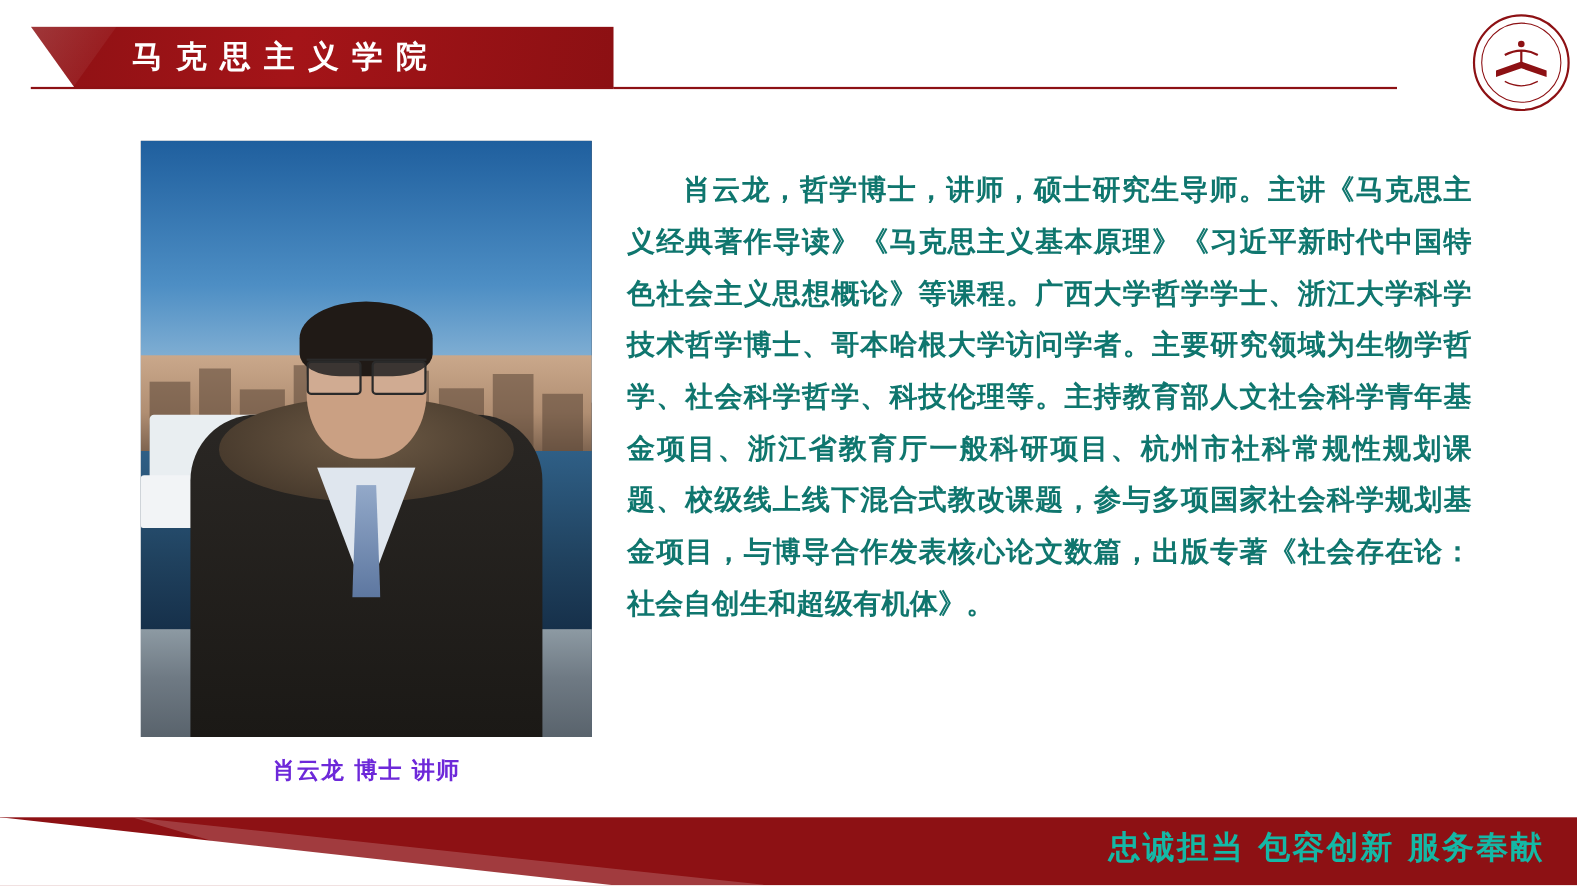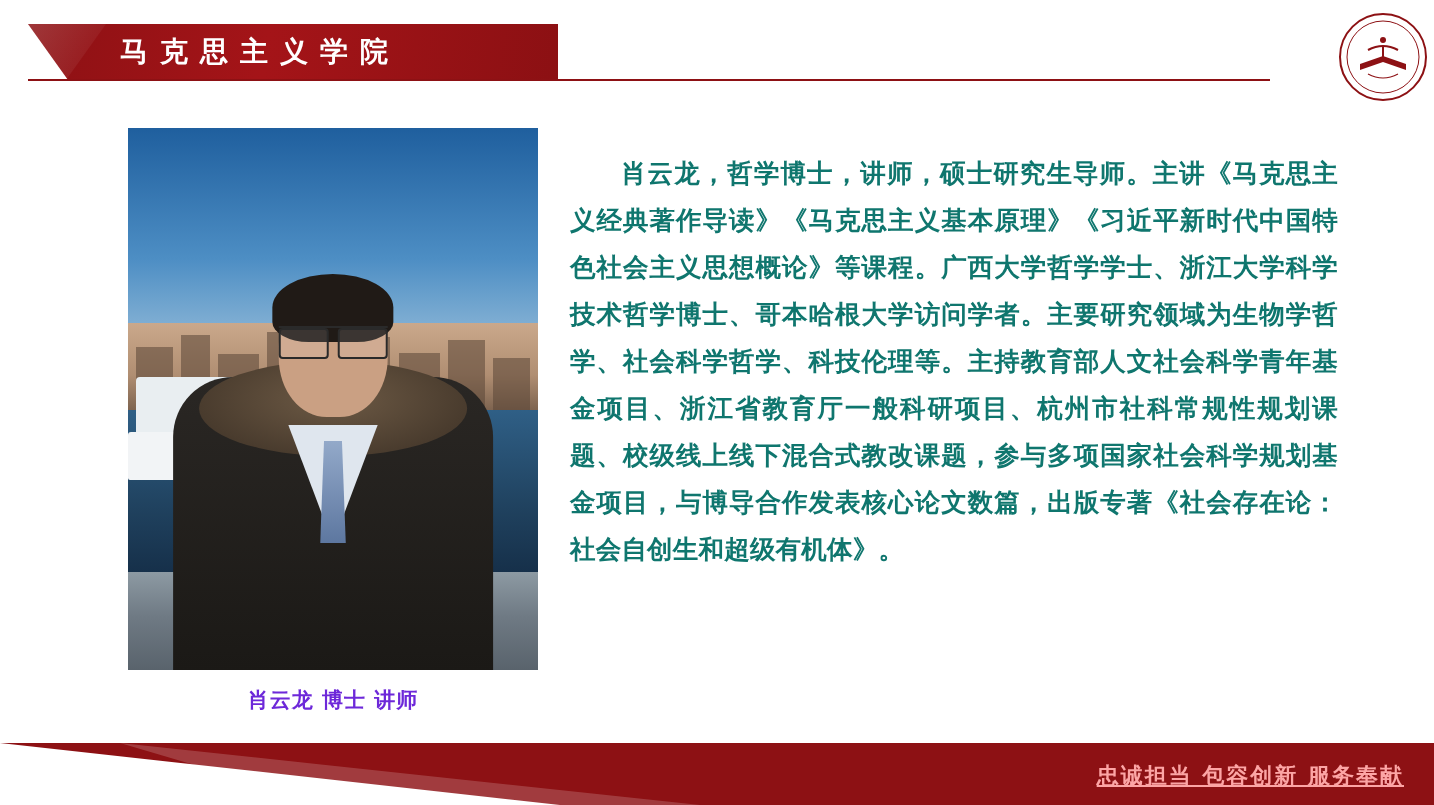--- a/index.html
+++ b/index.html
@@ -286,26 +286,25 @@
     width: 700px;
     height: 62px;
     background: rgba(255,255,255,0.18);
     clip-path: polygon(120px 0, 700px 62px, 330px 62px);
   }
   .footer-text {
     position: absolute;
     right: 30px;
     bottom: 14px;
     font-family: "DejaVu Serif", "Liberation Serif", serif;
-    font-size: 22px;
+    font-size: 29px;
     font-weight: bold;
-    color: #fca5a5;
+    color: #14b8a6;
     letter-spacing: 2px;
     white-space: nowrap;
-    text-decoration: underline;
   }
 </style>
 </head>
 <body>
 
 <div class="slide">
 
   <div class="header">
     <div class="header-band"></div>
     <div class="header-rule-thin"></div>

